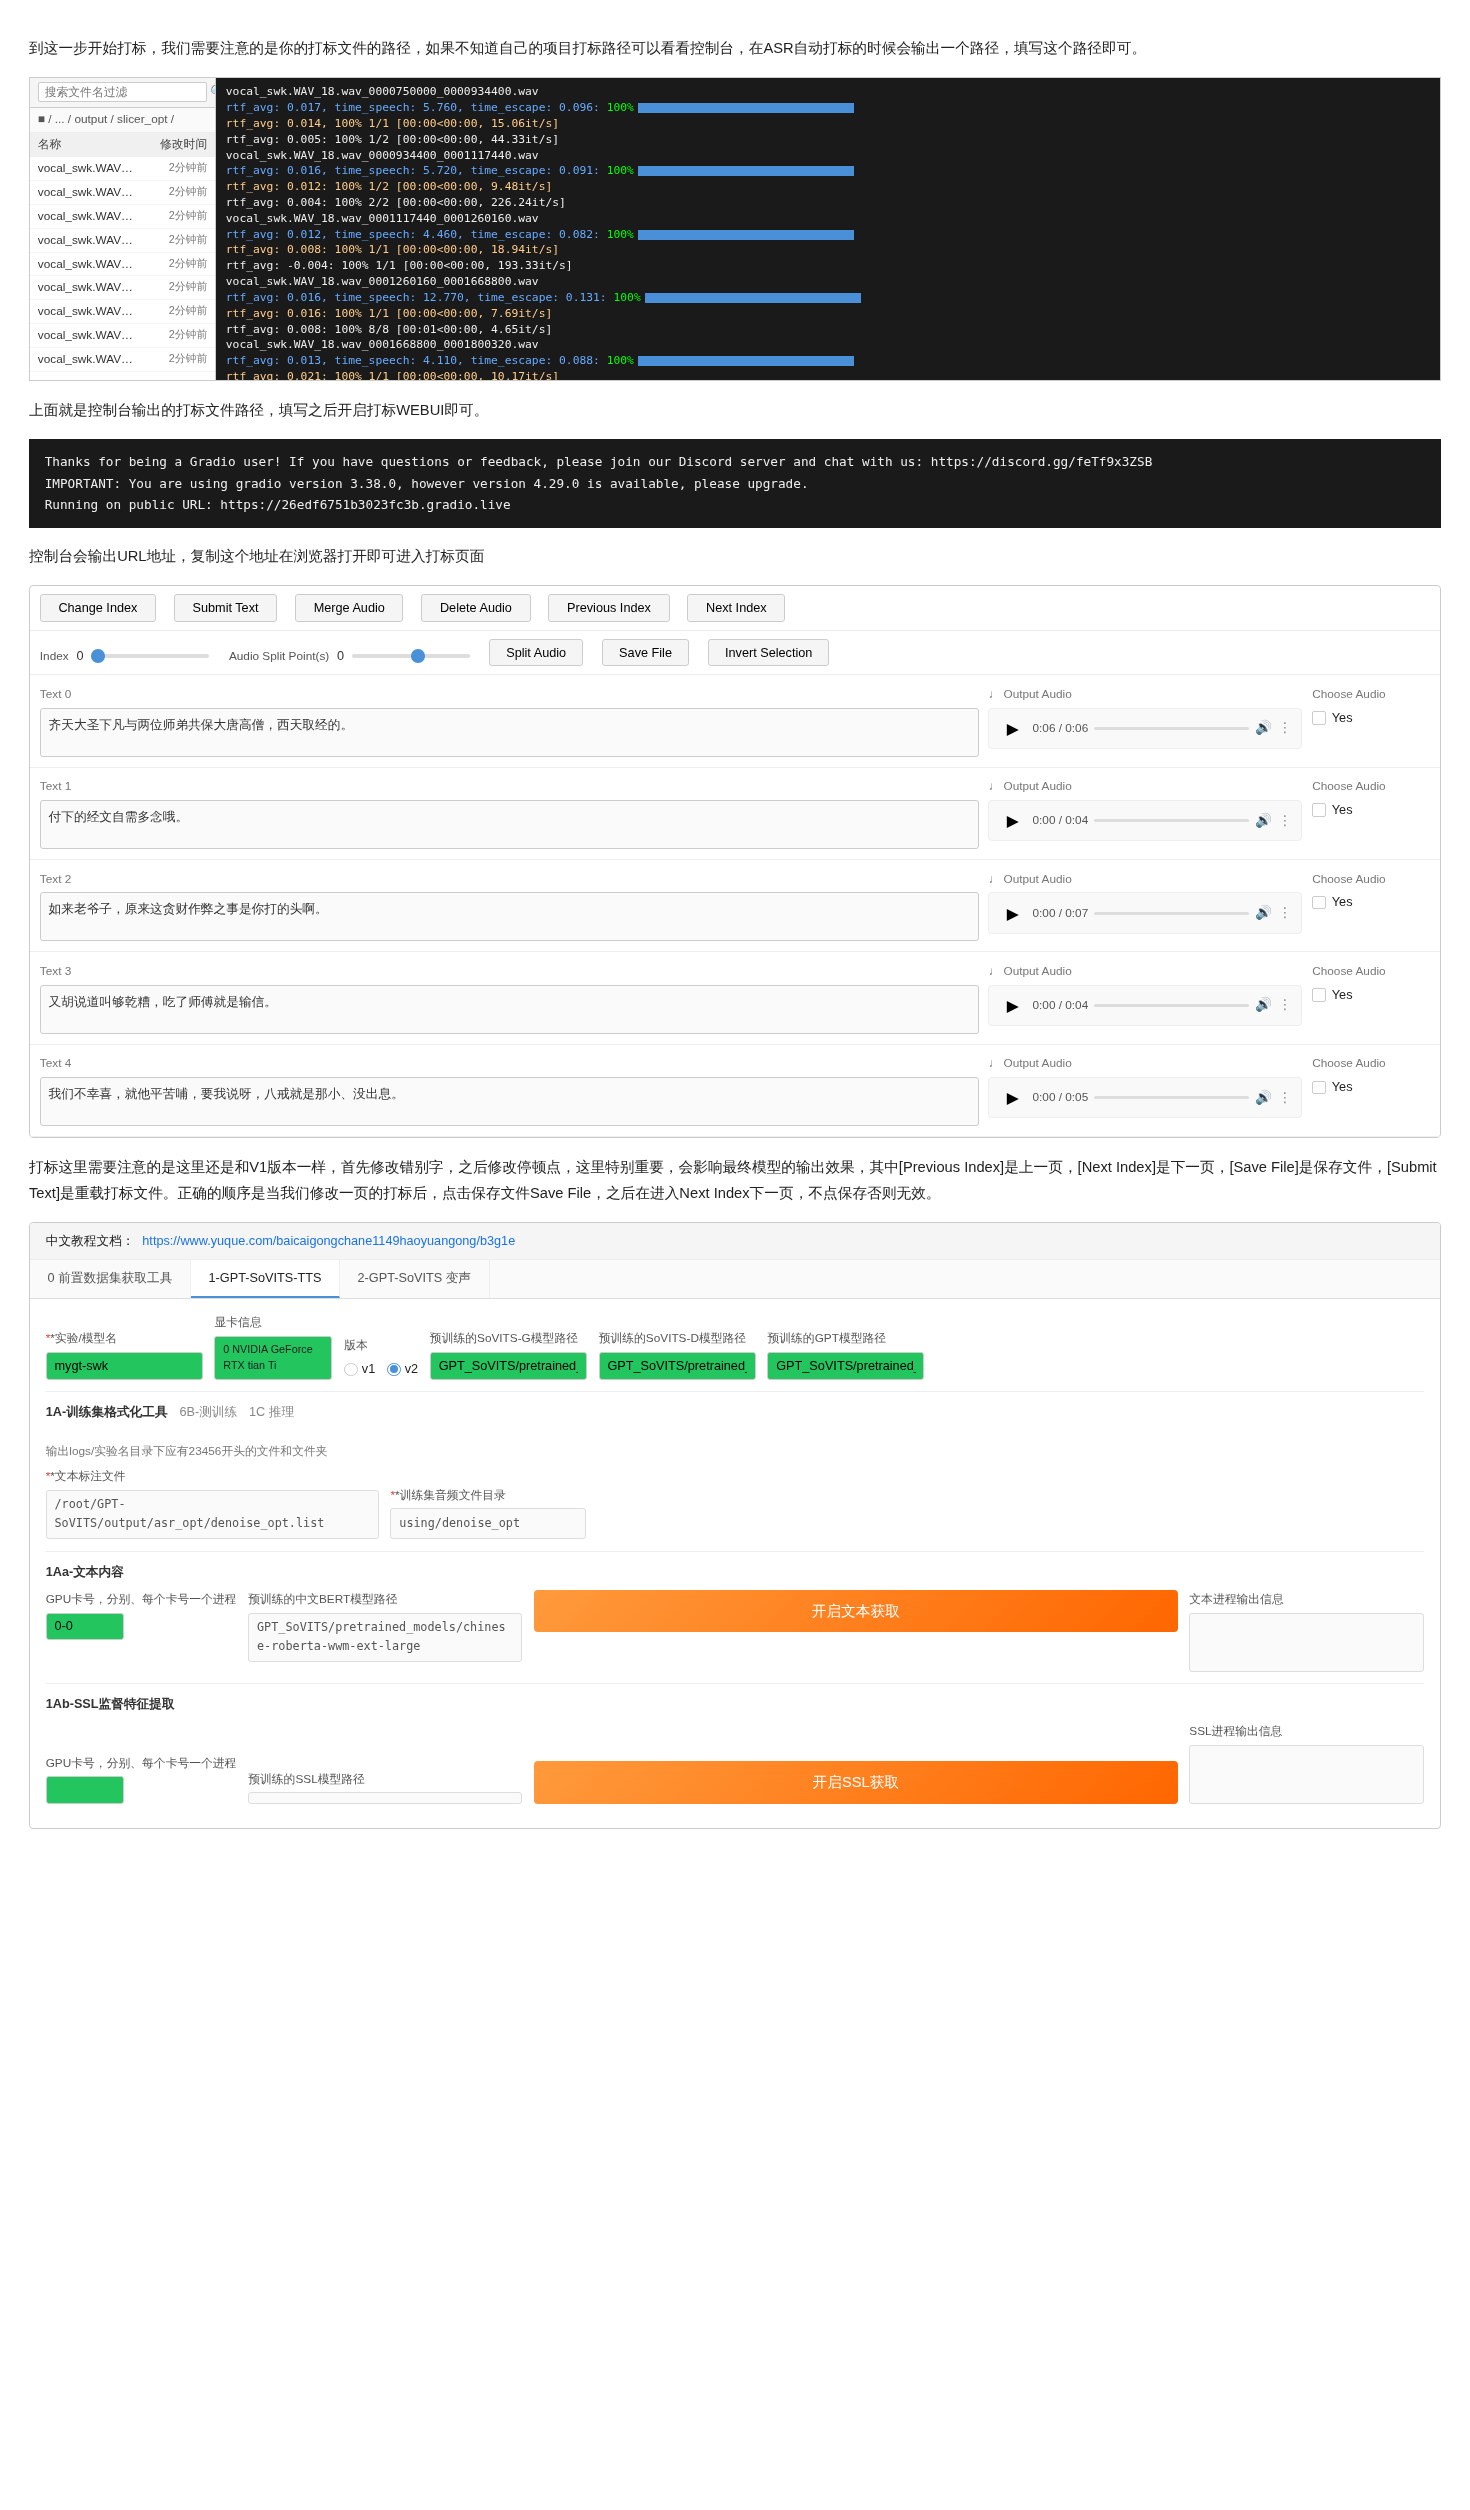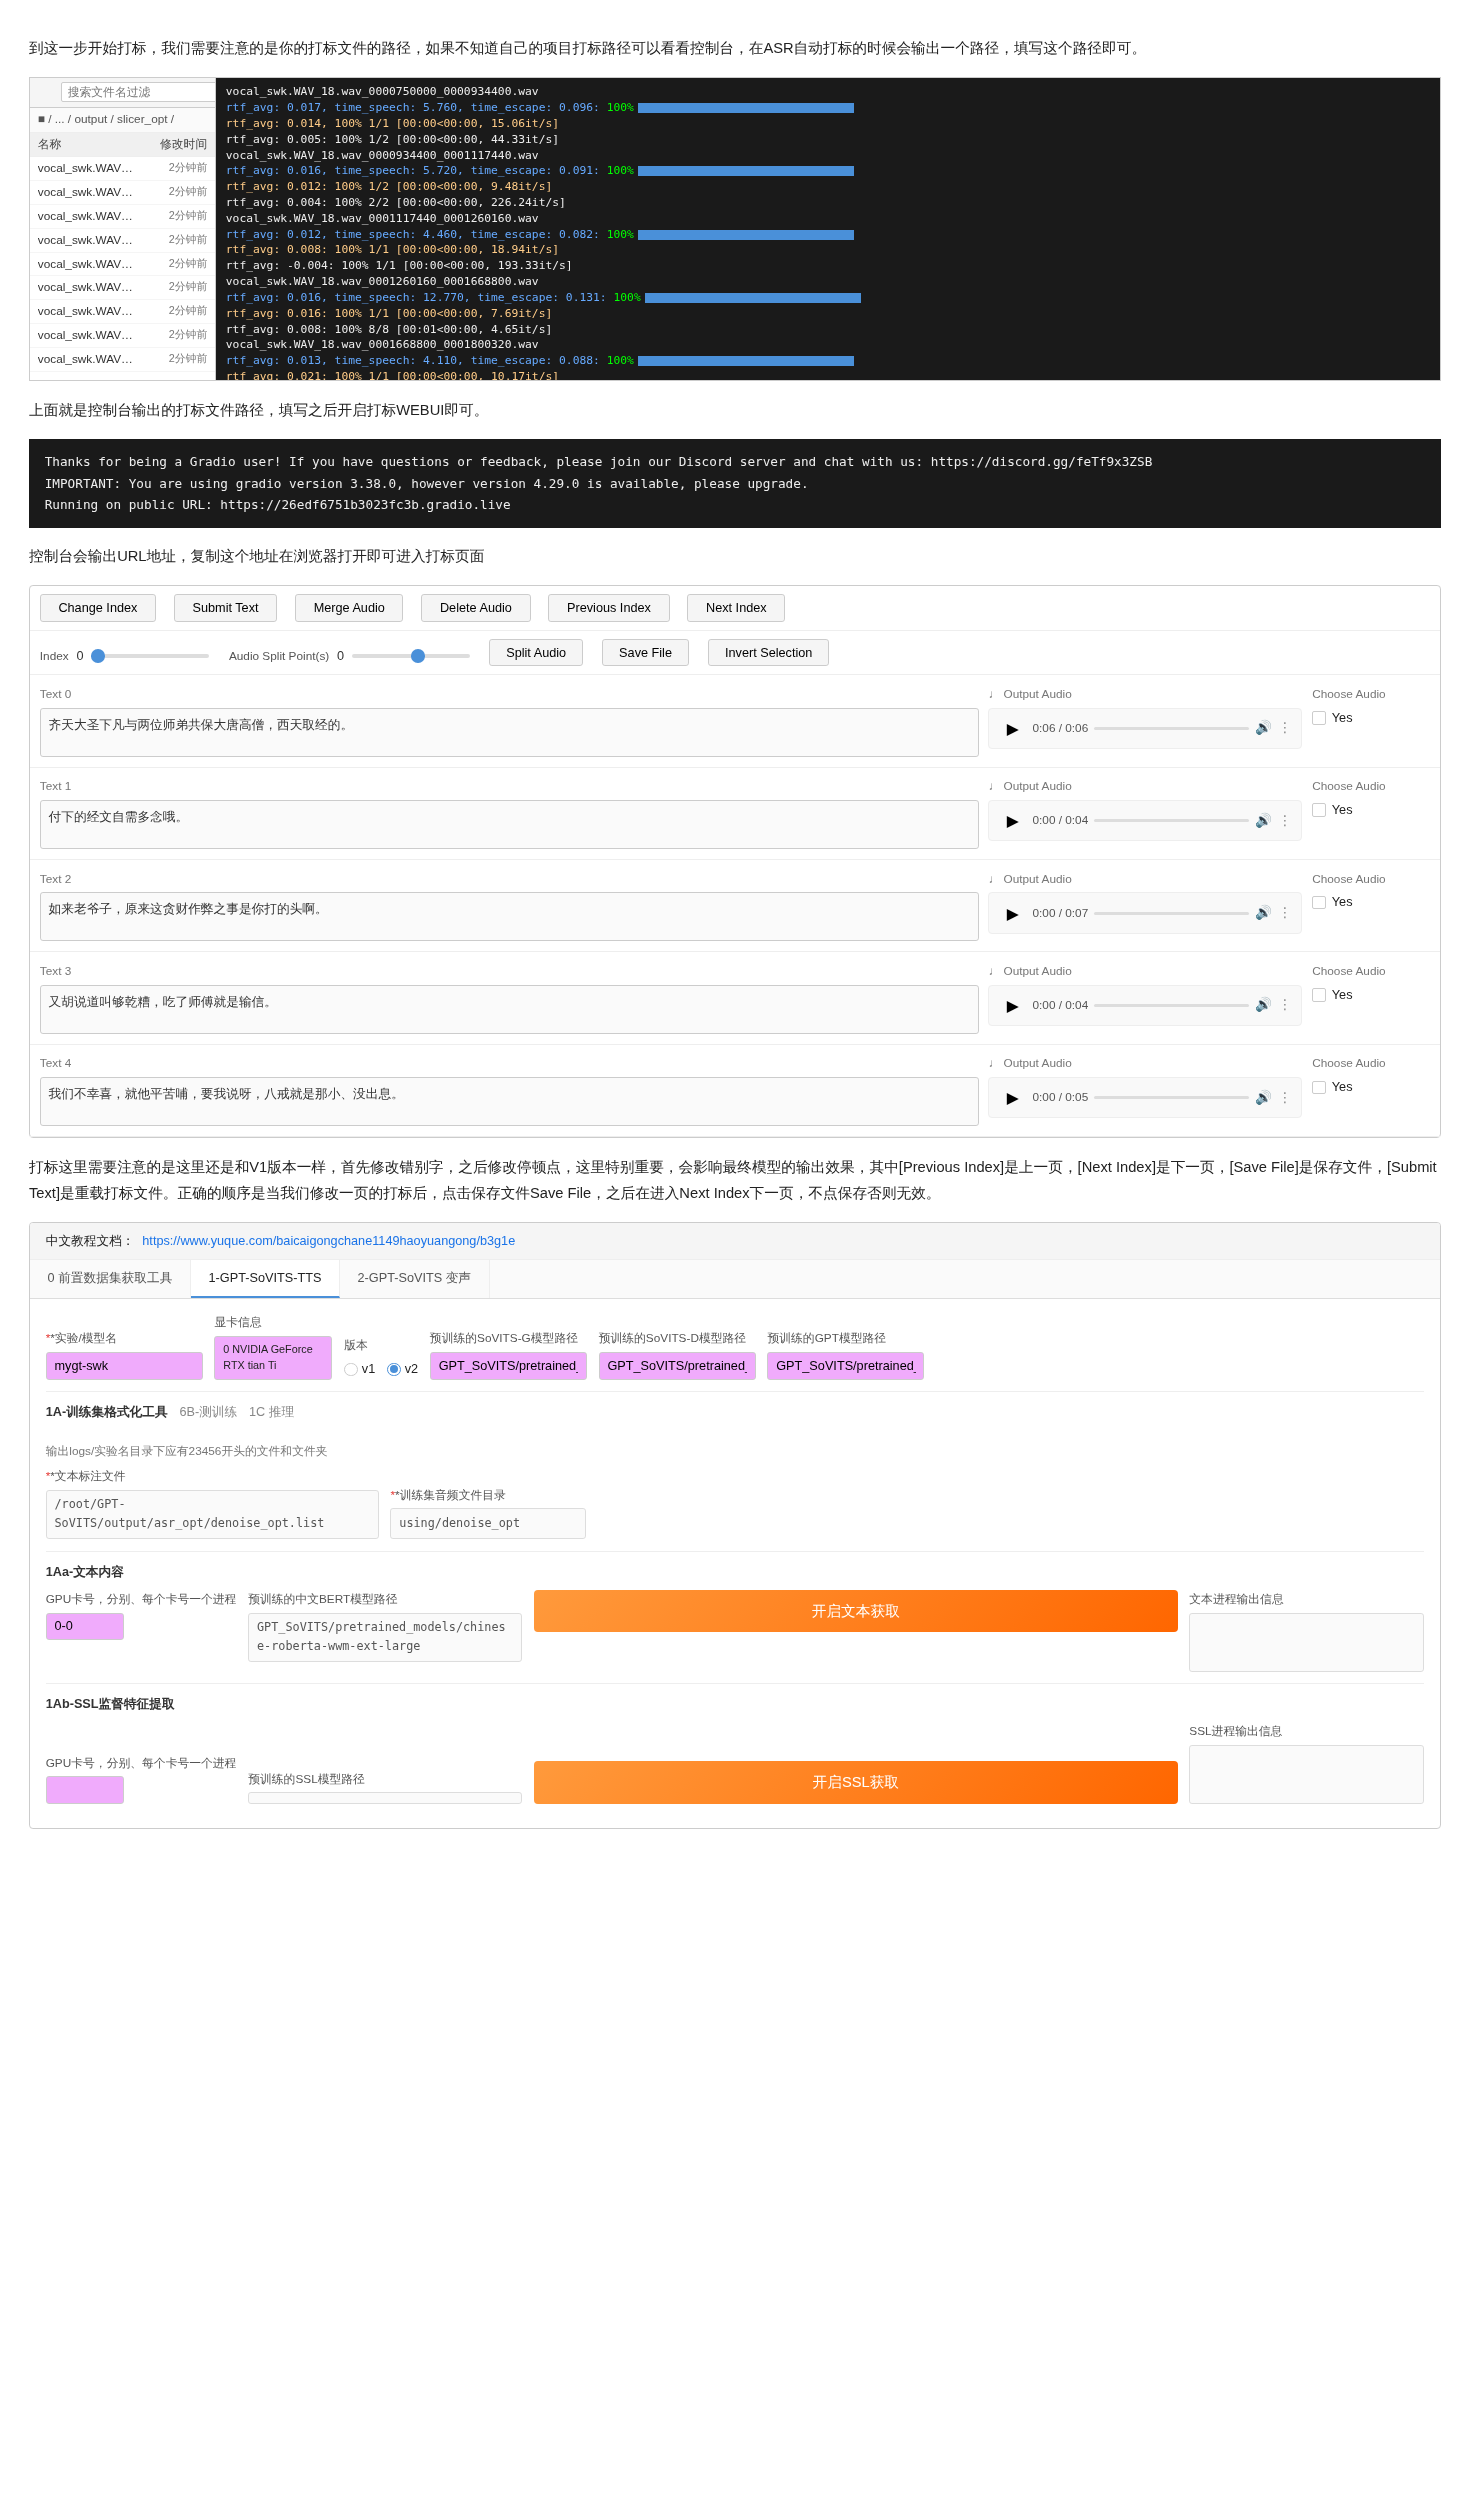--- a/index.html
+++ b/index.html
@@ -37,21 +37,20 @@
       background: #f5f5f5;
       border-bottom: 1px solid #ccc;
       font-size: 12.7px;
     }
     .file-list-search {
       flex: 1;
       border: 1px solid #ccc;
       padding: 2px 5.9px;
       font-size: 11.8px;
       border-radius: 2px;
-      margin-left: 23px;
     }
     .file-breadcrumb {
       padding: 2.9px 7.8px;
       font-size: 11.8px;
       color: #555;
       border-bottom: 1px solid #eee;
       background: #fafafa;
     }
     .file-col-headers {
       display: flex;
@@ -329,21 +328,21 @@
       color: #555;
     }
     .form-label .required {
       color: #e53935;
     }
     .form-input {
       border: 1px solid #ccc;
       border-radius: 2.9px;
       padding: 5.9px 7.8px;
       font-size: 12.7px;
-      background: #f0abfc;
+      background: #22c55e;
     }
     .form-input.wide { width: 157px; }
     .form-input.medium { width: 118px; }
     .form-input.small { width: 78px; }
     .radio-group {
       display: flex;
       gap: 11.8px;
       align-items: center;
     }
     .radio-item {

